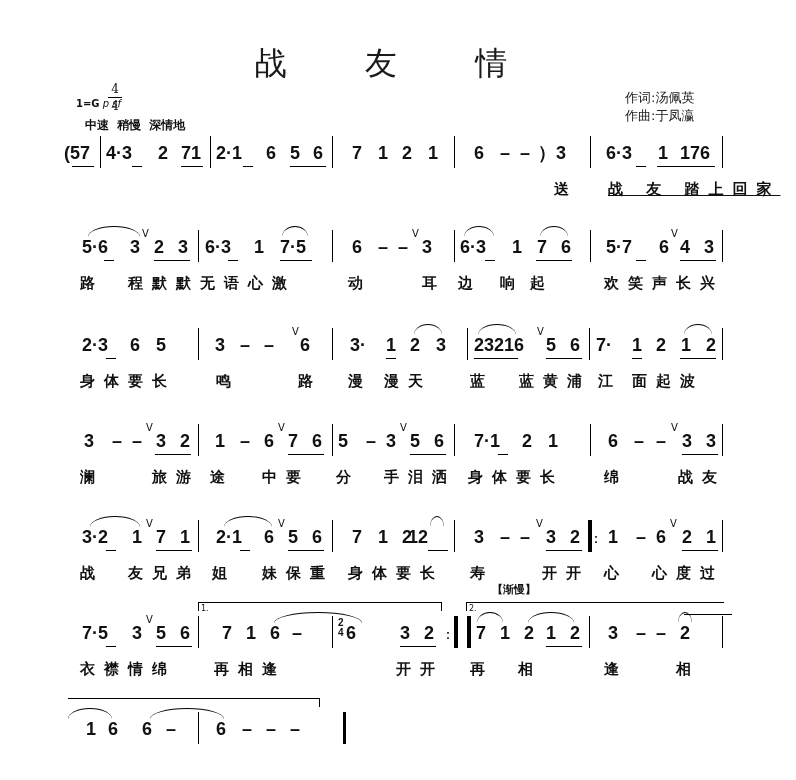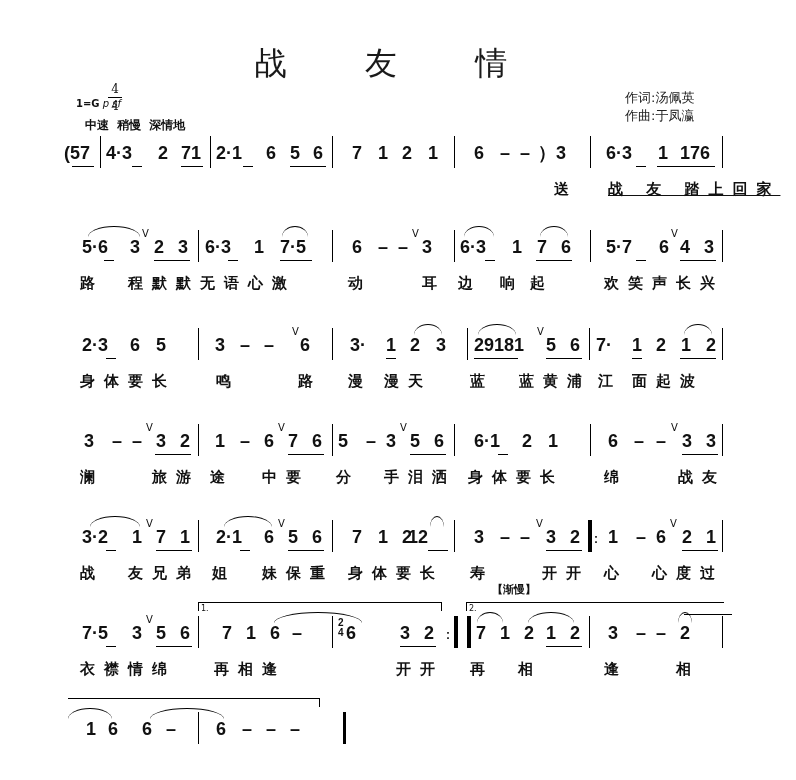--- a/index.html
+++ b/index.html
@@ -147,21 +147,21 @@
     <span class="n" style="left:300px;">6</span>
     <div class="bl" style="left:332px;"></div>
     <span class="n" style="left:350px;">3·</span>
     <span class="n" style="left:386px;">1</span>
     <div class="ul" style="left:386px;width:10px;"></div>
     <div class="slur" style="left:414px;width:28px;"></div>
     <span class="n" style="left:410px;">2</span>
     <span class="n" style="left:436px;">3</span>
     <div class="bl" style="left:467px;"></div>
     <div class="slur" style="left:478px;width:38px;"></div>
-    <span class="n" style="left:474px;">29181</span>
+    <span class="n" style="left:474px;">23216</span>
     <div class="ul" style="left:474px;width:44px;"></div>
     <span class="breath" style="left:537px;">V</span>
     <span class="n" style="left:546px;">5</span>
     <span class="n" style="left:570px;">6</span>
     <div class="ul" style="left:546px;width:36px;"></div>
     <div class="bl" style="left:589px;"></div>
     <span class="n" style="left:596px;">7·</span>
     <span class="n" style="left:632px;">1</span>
     <div class="ul" style="left:632px;width:10px;"></div>
     <span class="n" style="left:656px;">2</span>
@@ -201,21 +201,21 @@
     <div class="ul" style="left:288px;width:36px;"></div>
     <div class="bl" style="left:332px;"></div>
     <span class="n" style="left:338px;">5</span>
     <span class="n" style="left:366px;">–</span>
     <span class="n" style="left:386px;">3</span>
     <span class="breath" style="left:400px;">V</span>
     <span class="n" style="left:410px;">5</span>
     <span class="n" style="left:434px;">6</span>
     <div class="ul" style="left:410px;width:36px;"></div>
     <div class="bl" style="left:454px;"></div>
-    <span class="n" style="left:474px;">6·1</span>
+    <span class="n" style="left:474px;">7·1</span>
     <div class="ul" style="left:498px;width:10px;"></div>
     <span class="n" style="left:522px;">2</span>
     <span class="n" style="left:548px;">1</span>
     <div class="bl" style="left:590px;"></div>
     <span class="n" style="left:608px;">6</span>
     <span class="n" style="left:634px;">–</span>
     <span class="n" style="left:656px;">–</span>
     <span class="breath" style="left:671px;">V</span>
     <span class="n" style="left:682px;">3</span>
     <span class="n" style="left:706px;">3</span>

